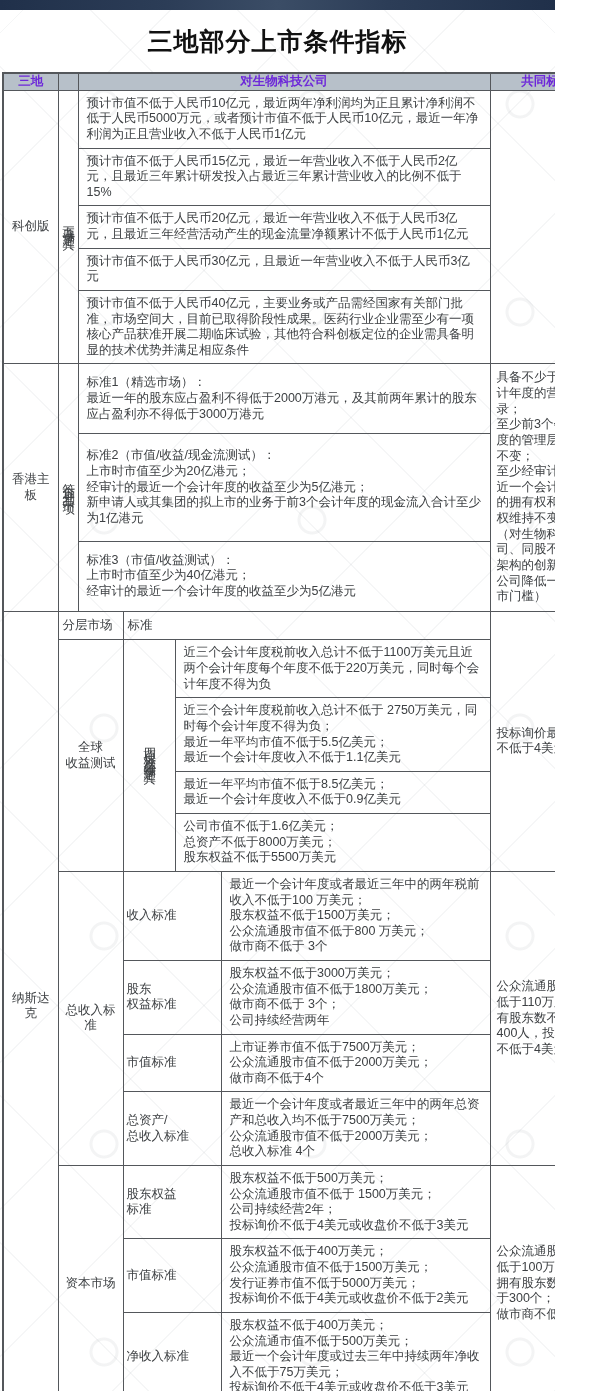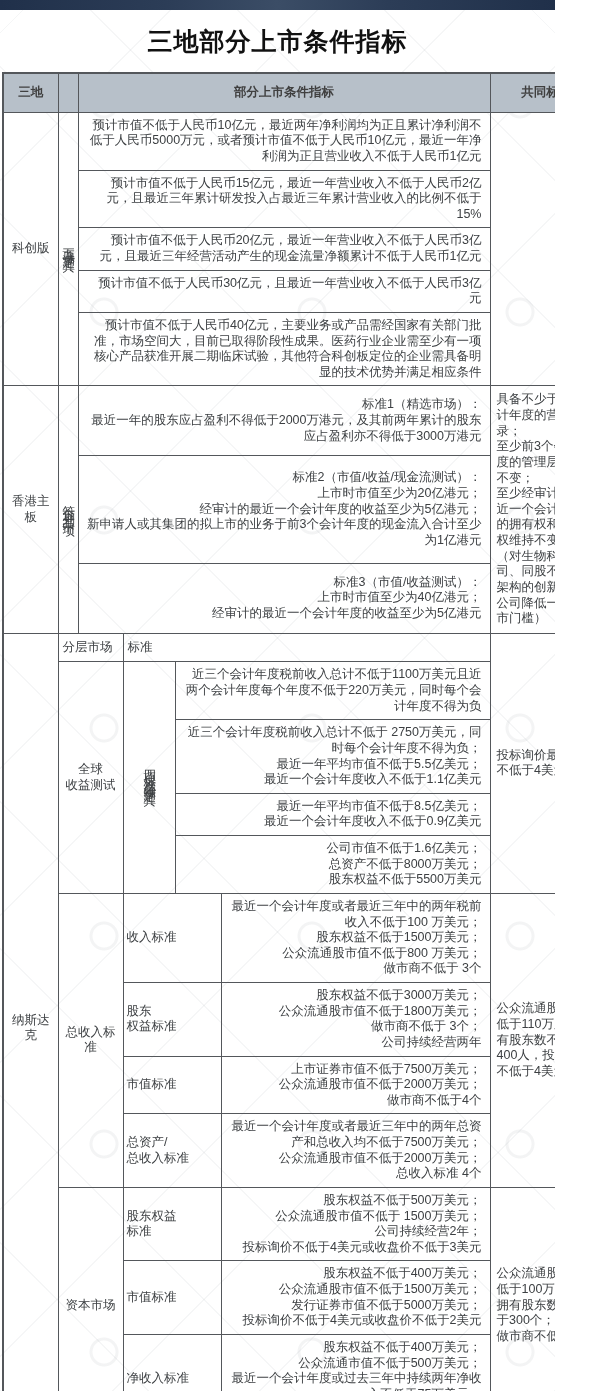--- a/index.html
+++ b/index.html
@@ -43,27 +43,27 @@
   table.main th, table.main td {
     border: 1px solid #54575b;
     font-size: 12.5px;
     line-height: 1.25;
     vertical-align: middle;
   }
   th.head {
     background: #b7c0c9;
     font-size: 14px;
     font-weight: bold;
-    color: #404040;
-    padding: 11px 4px;
+    color: #6d28d9;
+    padding: 0 4px;
     text-align: center;
   }
   td.detail {
     padding: 5px 8px;
-    text-align: right;
+    text-align: left;
     white-space: pre-line;
   }
   td.regioncell {
     text-align: center;
     padding: 4px 2px;
     white-space: pre-line;
     font-family: Liberation Serif, serif;
   }
   td.vert {
     text-align: center;
@@ -108,21 +108,21 @@
       <col style="width:52px">
         <col style="width:46px">
         <col style="width:269px">
       <col style="width:113px">
     </colgroup>
 
     <tbody>
         <tr>
       <th class="head">三地</th>
       <th class="head"></th>
-      <th class="head" colspan="4">部分上市条件指标</th>
+      <th class="head" colspan="4">对生物科技公司</th>
       <th class="head">共同标准</th>
     </tr>
 
     <tr>
       <td class="regioncell" rowspan="5">科创版</td>
       <td class="vert" rowspan="5"><span>五项满足其一</span></td>
       <td class="detail" colspan="4">预计市值不低于人民币10亿元，最近两年净利润均为正且累计净利润不低于人民币5000万元，或者预计市值不低于人民币10亿元，最近一年净利润为正且营业收入不低于人民币1亿元</td>
       <td class="commoncell" rowspan="5"></td>
     </tr>
     <tr>

